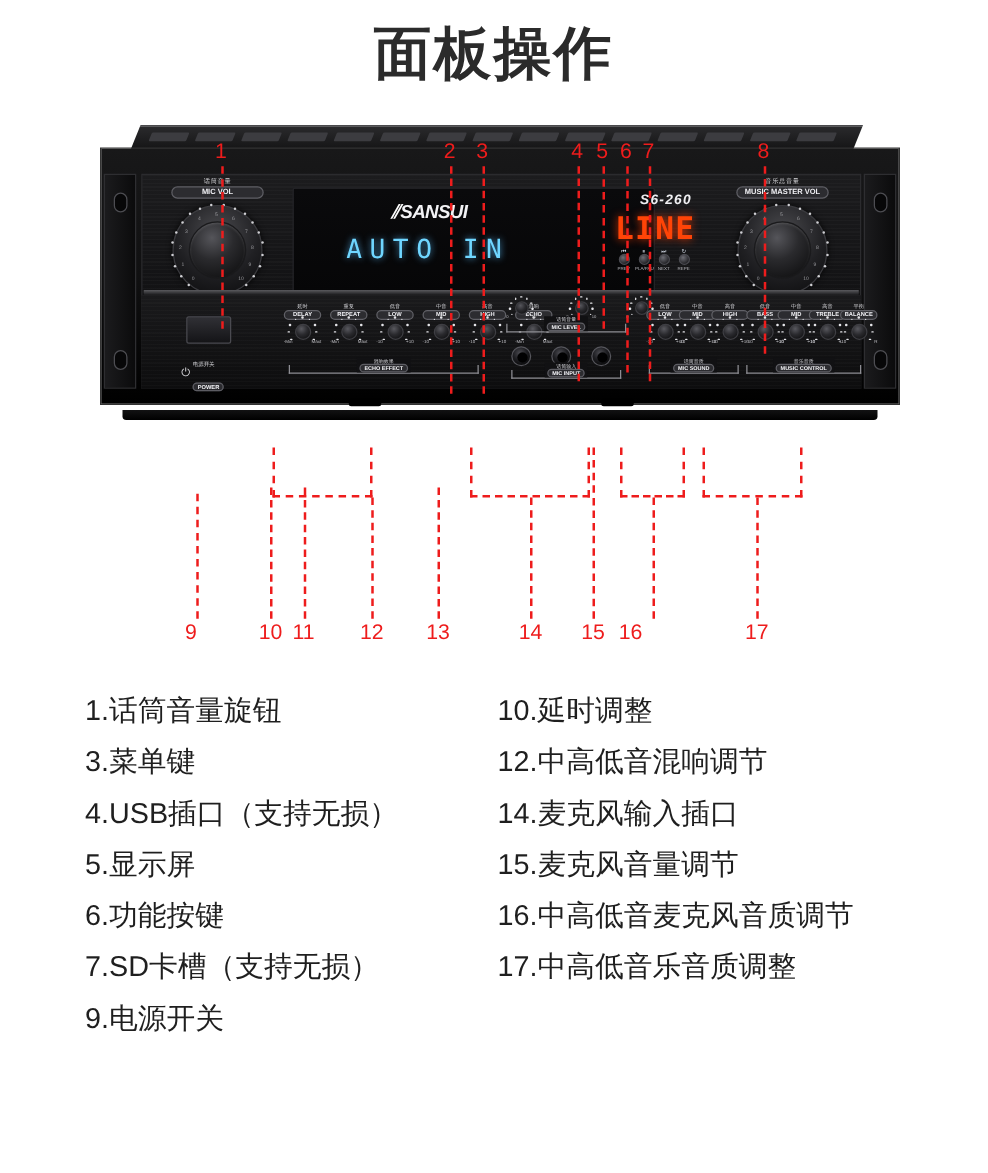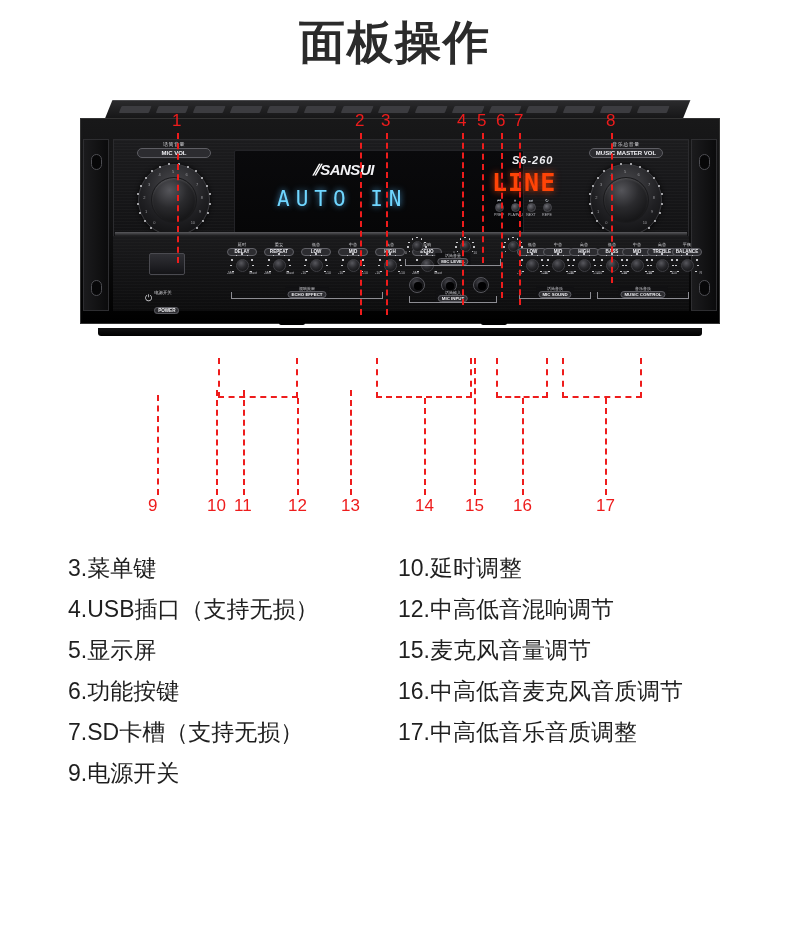--- a/index.html
+++ b/index.html
@@ -849,38 +849,40 @@
     <div class="callout" style="left: 234px; top: 497px;">11</div>
     <div class="leader" style="left: 297px; top: 398px; height: 97px;"></div>
     <div class="callout" style="left: 288px; top: 497px;">12</div>
     <div class="leader" style="left: 350px; top: 390px; height: 105px;"></div>
     <div class="callout" style="left: 341px; top: 497px;">13</div>
     <div class="leader" style="left: 424px; top: 398px; height: 97px;"></div>
     <div class="callout" style="left: 415px; top: 497px;">14</div>
     <div class="leader" style="left: 474px; top: 358px; height: 137px;"></div>
     <div class="callout" style="left: 465px; top: 497px;">15</div>
     <div class="leader" style="left: 522px; top: 398px; height: 97px;"></div>
-    <div class="callout" style="left: 513px; top: 497px;">16</div>
+    <div class="callout" style="left: 495px; top: 497px;">16</div>
     <div class="leader" style="left: 605px; top: 398px; height: 97px;"></div>
     <div class="callout" style="left: 596px; top: 497px;">17</div>
     <div class="redbox no-top" style="left: 218px; top: 358px; width: 80px; height: 40px;"></div>
     <div class="redbox no-top" style="left: 376px; top: 358px; width: 96px; height: 40px;"></div>
     <div class="redbox no-top" style="left: 496px; top: 358px; width: 52px; height: 40px;"></div>
     <div class="redbox no-top" style="left: 562px; top: 358px; width: 80px; height: 40px;"></div>
   </div>
 
 <div class="legend">
   <div class="legend-col left" id="leg-left">
+      <div class="leg-item">1.话筒音量旋钮</div>
       <div class="leg-item">3.菜单键</div>
       <div class="leg-item">4.USB插口（支持无损）</div>
       <div class="leg-item">5.显示屏</div>
       <div class="leg-item">6.功能按键</div>
       <div class="leg-item">7.SD卡槽（支持无损）</div>
       <div class="leg-item">9.电源开关</div>
     </div>
   <div class="legend-col right" id="leg-right">
       <div class="leg-item">10.延时调整</div>
       <div class="leg-item">12.中高低音混响调节</div>
+      <div class="leg-item">14.麦克风输入插口</div>
       <div class="leg-item">15.麦克风音量调节</div>
       <div class="leg-item">16.中高低音麦克风音质调节</div>
       <div class="leg-item">17.中高低音乐音质调整</div>
     </div>
 </div>
 
 </body></html>

